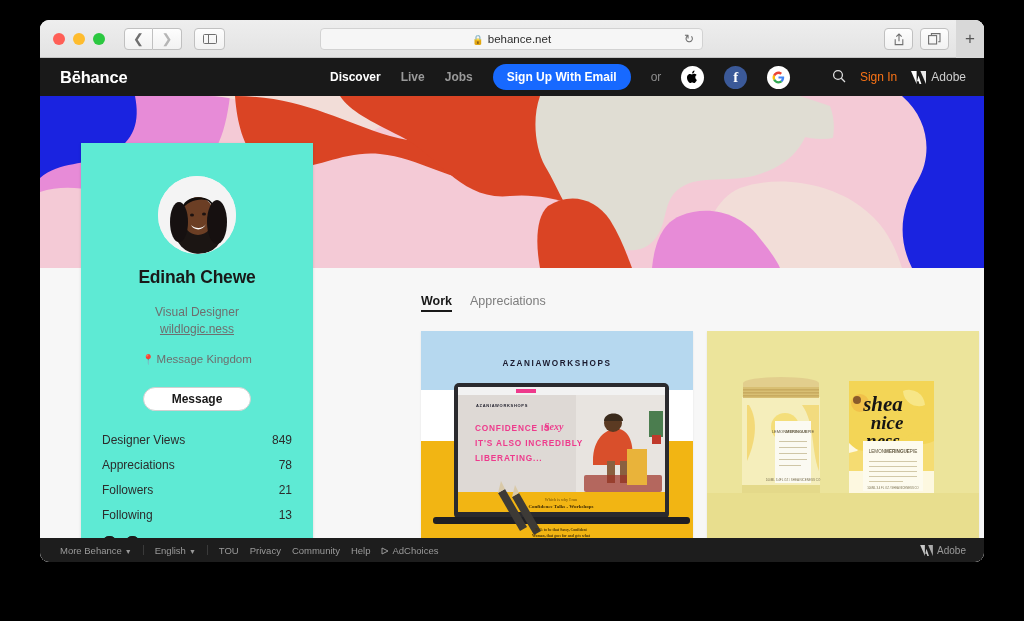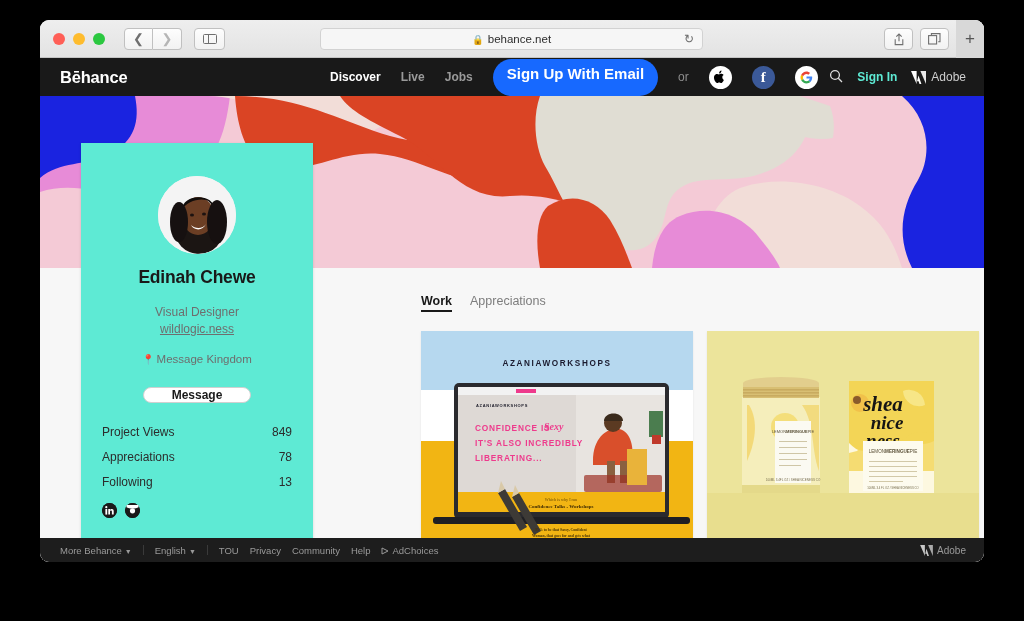--- a/index.html
+++ b/index.html
@@ -89,35 +89,35 @@
   #bhv-header {
     height: 38px; background:#191919;
     display:flex; align-items:center; position:relative;
   }
   #logo { margin-left: 20px; color:#fff; font-size:16.5px; font-weight:700; letter-spacing:-.2px; }
   #mainnav { position:absolute; left:290px; display:flex; align-items:center; gap:20px; }
   .navlink { font-size:12px; font-weight:700; color:#9a9a9a; }
   .navlink.active { color:#fff; }
   #signup-email {
     background:#1769ff; color:#fff; border:none; border-radius:999px;
-    padding: 6px 14px 14px; font-size:15px; font-weight:700;
+    padding: 6px 14px 6px; font-size:12px; font-weight:700;
     font-family:"Liberation Sans",sans-serif;
   }
   #or-text { font-size:12px; color:#8d8d8d; }
   .soc {
     width:23px;height:23px;border-radius:50%;
     display:flex;align-items:center;justify-content:center;
     font-size:12px;font-weight:700;
   }
   .soc.apple { background:#fff; color:#000; font-size:14px; }
   .soc.fb { background:#3b5998; color:#fff; font-family:"Liberation Serif",serif; font-size:15px; }
   .soc.google { background:#fff; }
   #header-right { position:absolute; right:18px; display:flex; align-items:center; gap:14px; }
   #search-icon-h { color:#e3e3e3; font-size:13px; }
-  #signin { color:#5eead4; font-size:12px; font-weight:700; }
+  #signin { color:#f97316; font-size:12px; font-weight:400; }
   .adobe-mark { display:flex; align-items:center; gap:5px; }
   #adobe-word { color:#cfcfcf; font-size:12px; }
 
   
   #hero { position:relative; height:172px; overflow:hidden; background:#f3cfd9; }
   #hero svg { display:block; width:100%; height:100%; }
 
   
   #page-body { position:relative; height:294px; }
 
@@ -141,21 +141,21 @@
   #location .pin { font-size:10px; margin-right:2px; }
 
   #cta-row { display:flex; justify-content:center; gap:10px; margin-top:22px; }
   #follow-btn {
     background:#1769ff;color:#fff;border:none;border-radius:999px;
     width:108px;height:28px;font-size:12px;font-weight:700;
     font-family:"Liberation Sans",sans-serif;
   }
   #message-btn {
     background:#fff;color:#191919;border:1px solid #d0d0d0;border-radius:999px;
-    width:108px;height:16px;font-size:12px;font-weight:700;
+    width:108px;height:24px;font-size:12px;font-weight:700;
     font-family:"Liberation Sans",sans-serif;
   }
 
   #stats { margin:22px 21px 0; }
   .stat-row { display:flex; justify-content:space-between; font-size:12px; color:#191919; margin-bottom:11px; }
   .stat-label { color:#2c2c2c; }
   .stat-value { color:#2c2c2c; }
 
   #social-row { display:flex; gap:8px; margin:14px 0 0 21px; }
   .social-dot { width:15px;height:15px;border-radius:50%;background:#1a1a1a;
@@ -320,26 +320,30 @@
         <div id="location">
           <span class="pin">📍</span><span>Message Kingdom</span>
         </div>
 
         <div id="cta-row">
           <button id="message-btn">Message</button>
         </div>
 
         <div id="stats">
           <div class="stat-row">
-            <span class="stat-label">Project Views</span>
+            <span class="stat-label">Designer Views</span>
             <span class="stat-value">849</span>
           </div>
           <div class="stat-row">
             <span class="stat-label">Appreciations</span>
             <span class="stat-value">78</span>
+          </div>
+          <div class="stat-row">
+            <span class="stat-label">Followers</span>
+            <span class="stat-value">21</span>
           </div>
           <div class="stat-row">
             <span class="stat-label">Following</span>
             <span class="stat-value">13</span>
           </div>
         </div>
 
         <div id="social-row">
           <span class="social-dot">
             <svg width="15" height="15" viewBox="0 0 15 15">

